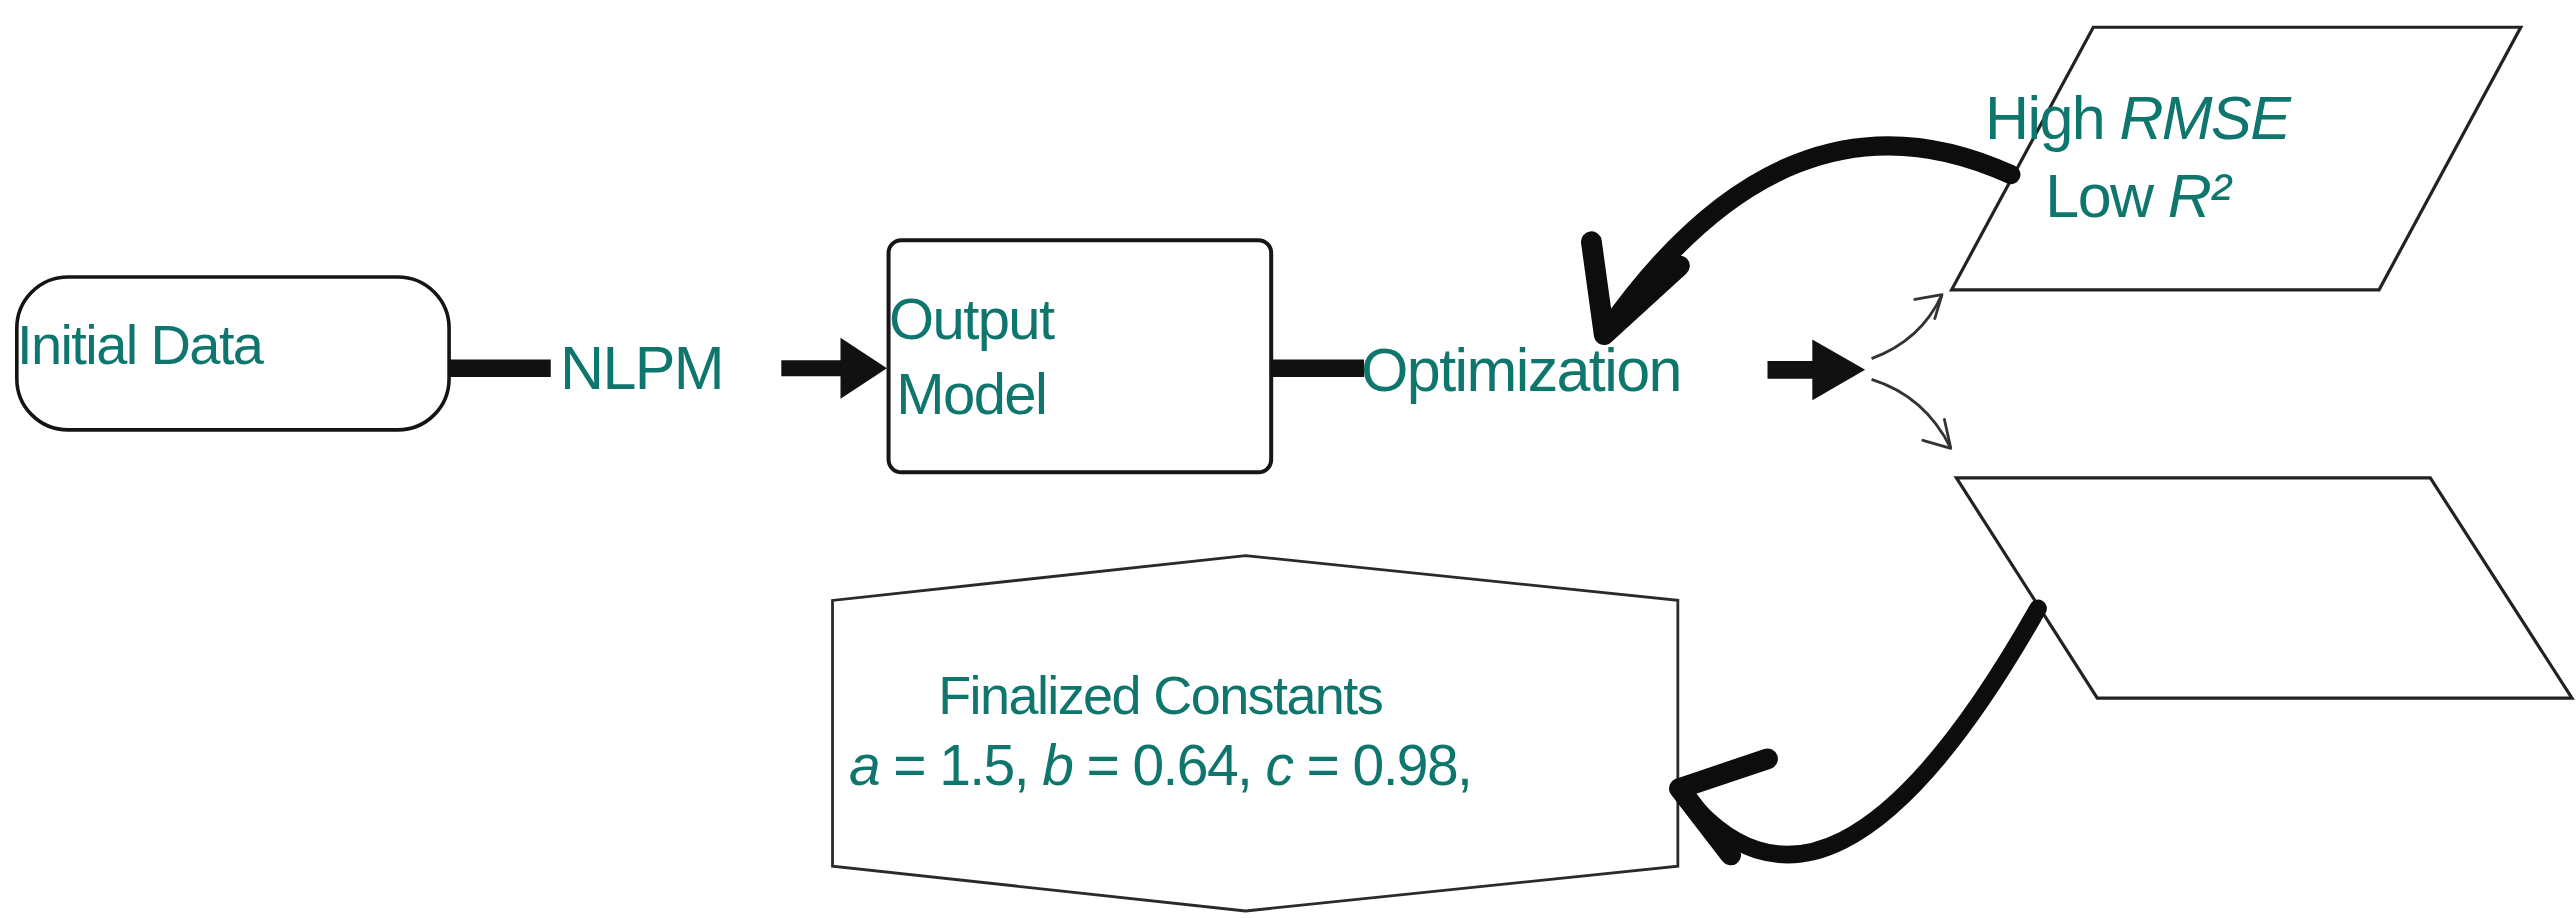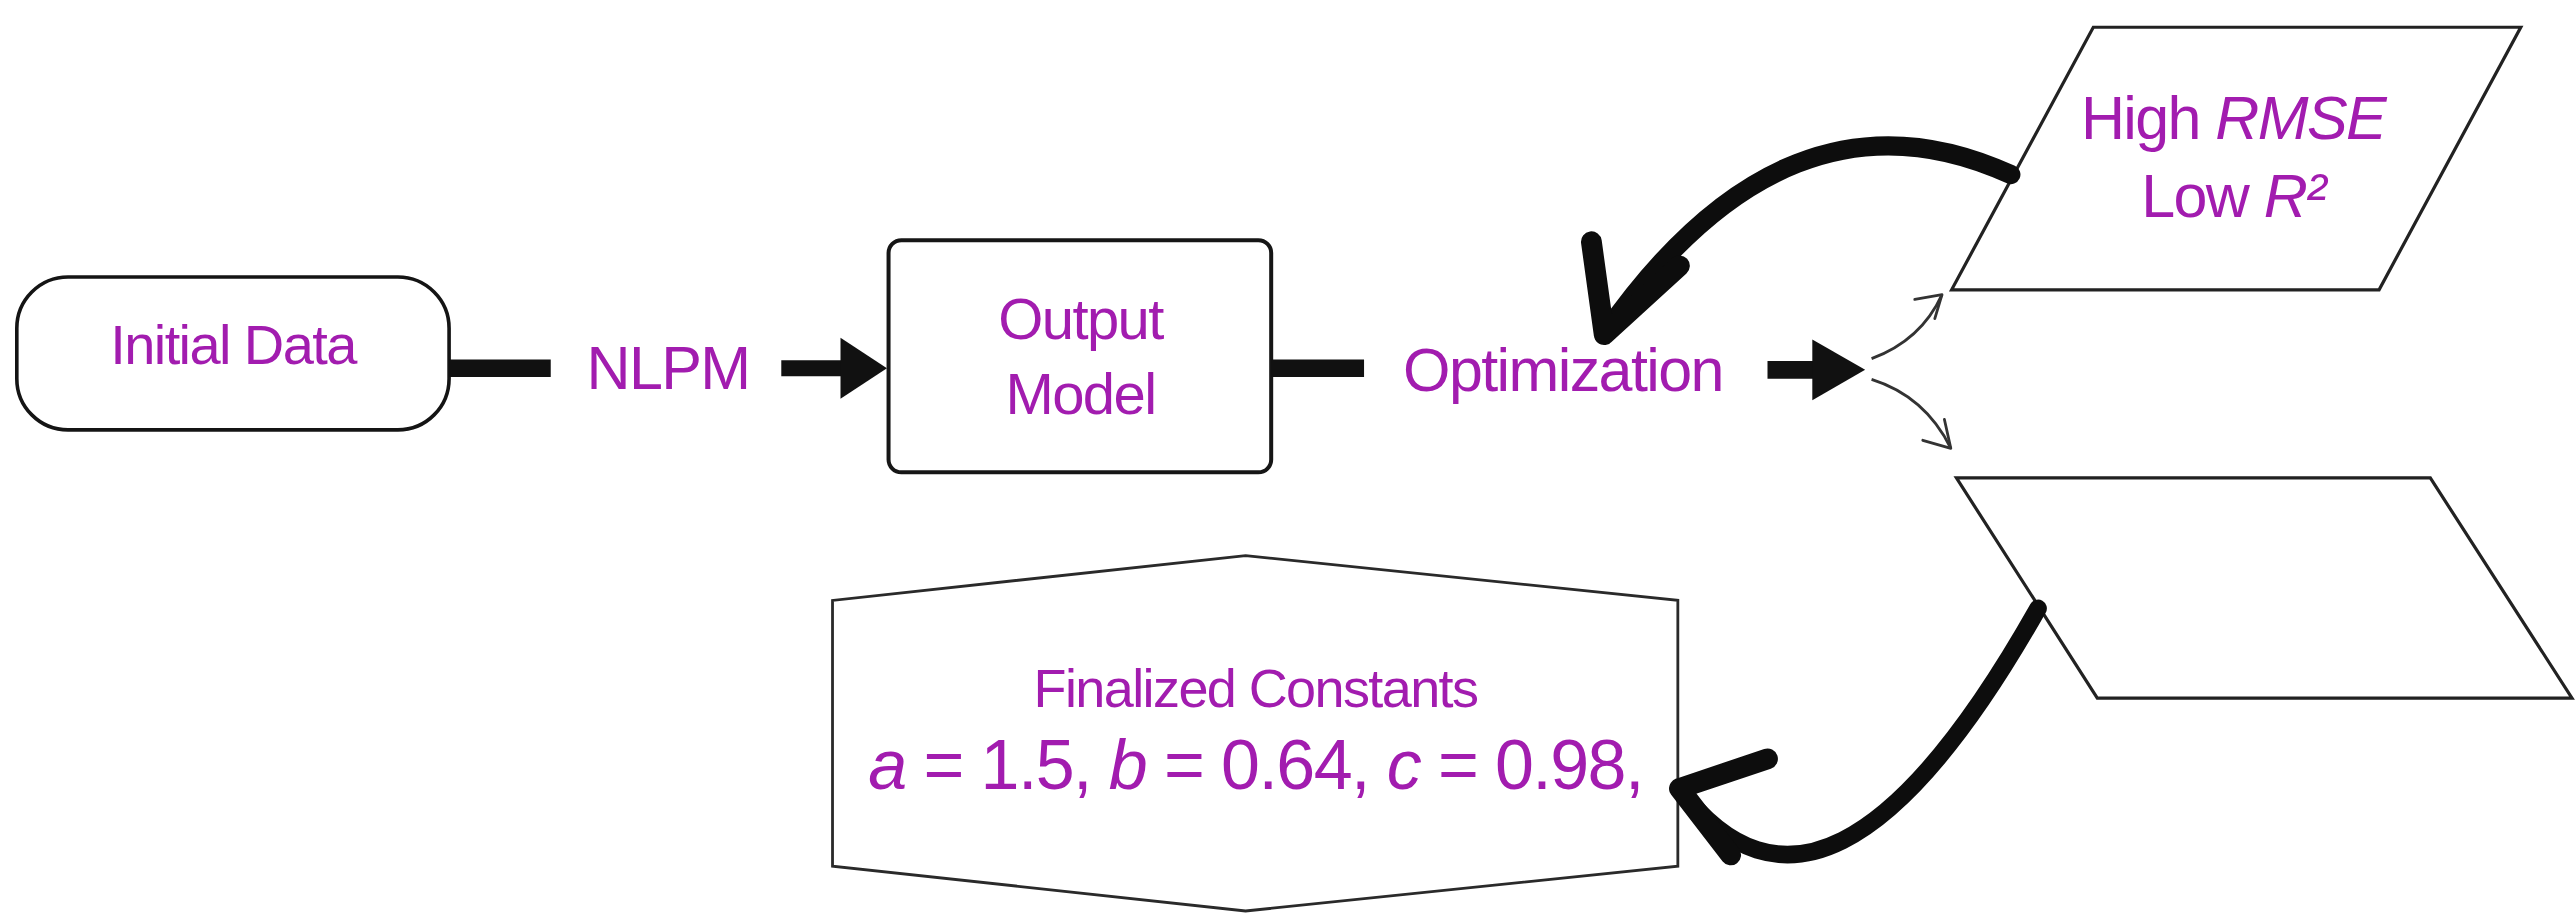--- a/index.html
+++ b/index.html
@@ -7,32 +7,32 @@
     position:relative;
     width:2576px;height:919px;
     background:#ffffff;
     font-family:"Liberation Sans", sans-serif;
     color:#111111;
     overflow:hidden;
   }
   .canvas svg{position:absolute;left:0;top:0;width:2576px;height:919px;}
   .label{
     position:absolute;
-    display:flex;align-items:center;justify-content:center;
+    display:flex;align-items:center;
     text-align:center;
-    color:#a21caf;
+    color:#0f766e;
     letter-spacing:-1.6px;
     white-space:nowrap;
   }
   .label .col{display:flex;flex-direction:column;align-items:center;}
   .flow-label{font-size:61px;}
   .node-label{font-size:58px;line-height:75px;}
   .para-label{font-size:61px;line-height:78px;}
   .hex-title{font-size:54px;}
-  .hex-line{font-size:70px;}
+  .hex-line{font-size:57px;}
   .it{font-style:italic;}
 </style>
 </head>
 <body>
 
 <div class="canvas">
 
   <svg viewBox="0 0 3218 1148">
 
     <rect x="21" y="346" width="540" height="191" rx="64" fill="#ffffff" stroke="#141414" stroke-width="4.5"></rect>

